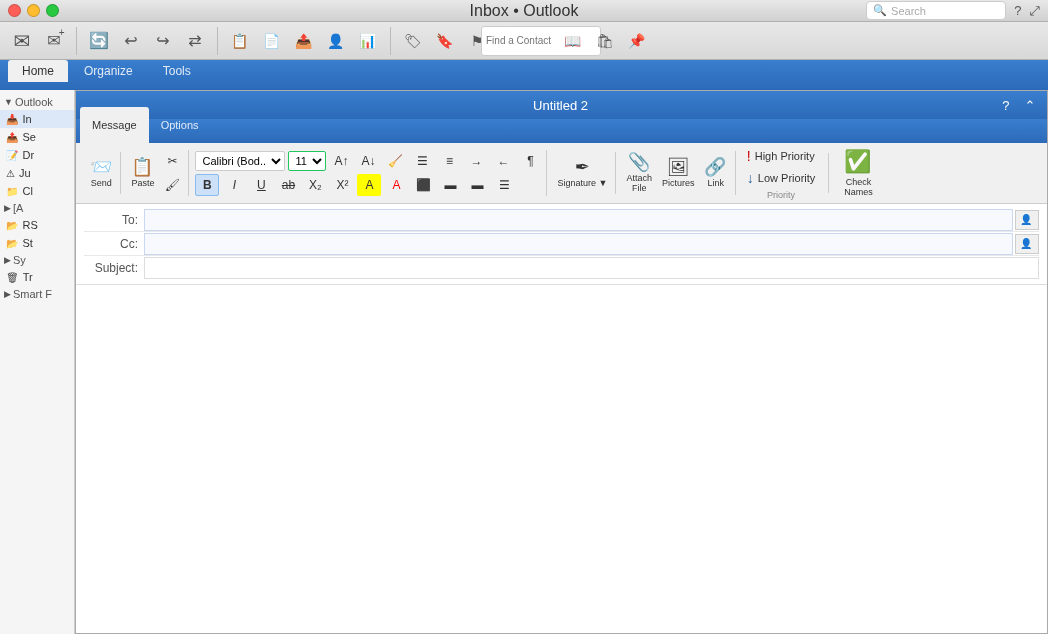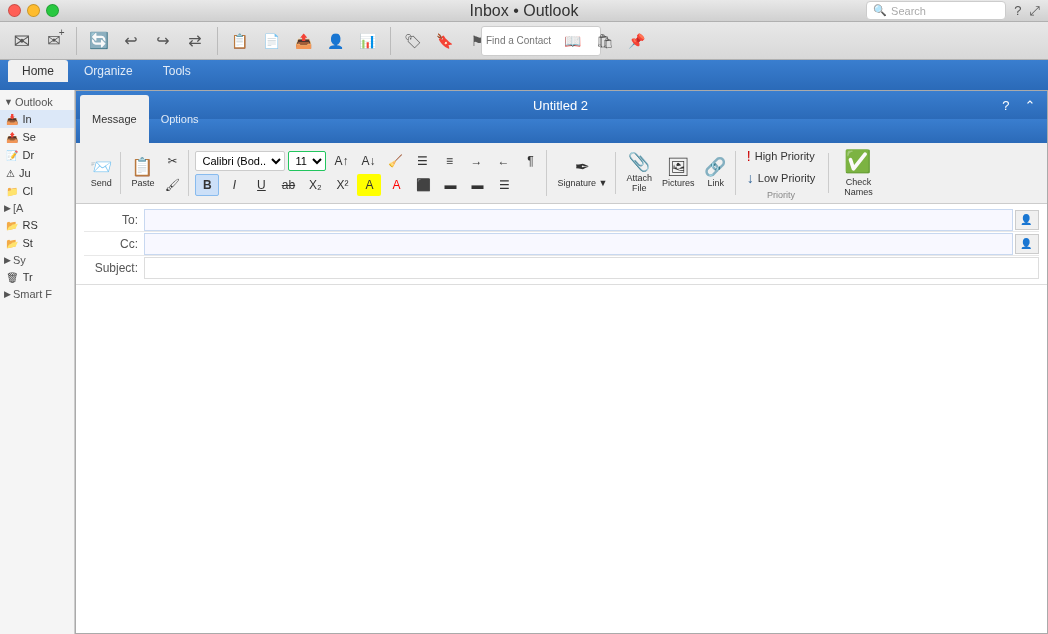--- a/index.html
+++ b/index.html
@@ -185,21 +185,21 @@
 
     
     .compose-ribbon-nav {
       background: linear-gradient(to bottom, #3a7ecf, #2b6ab8);
       height: 24px;
       display: flex;
       align-items: flex-end;
       padding: 0 4px;
     }
     .compose-ribbon-tab {
-      padding: 18px 12px;
+      padding: 12px 12px;
       font-size: 11px;
       color: rgba(255,255,255,0.85);
       cursor: pointer;
       border-radius: 3px 3px 0 0;
     }
     .compose-ribbon-tab.active {
       background: #f0f0f0;
       color: #333;
       font-weight: 500;
     }

